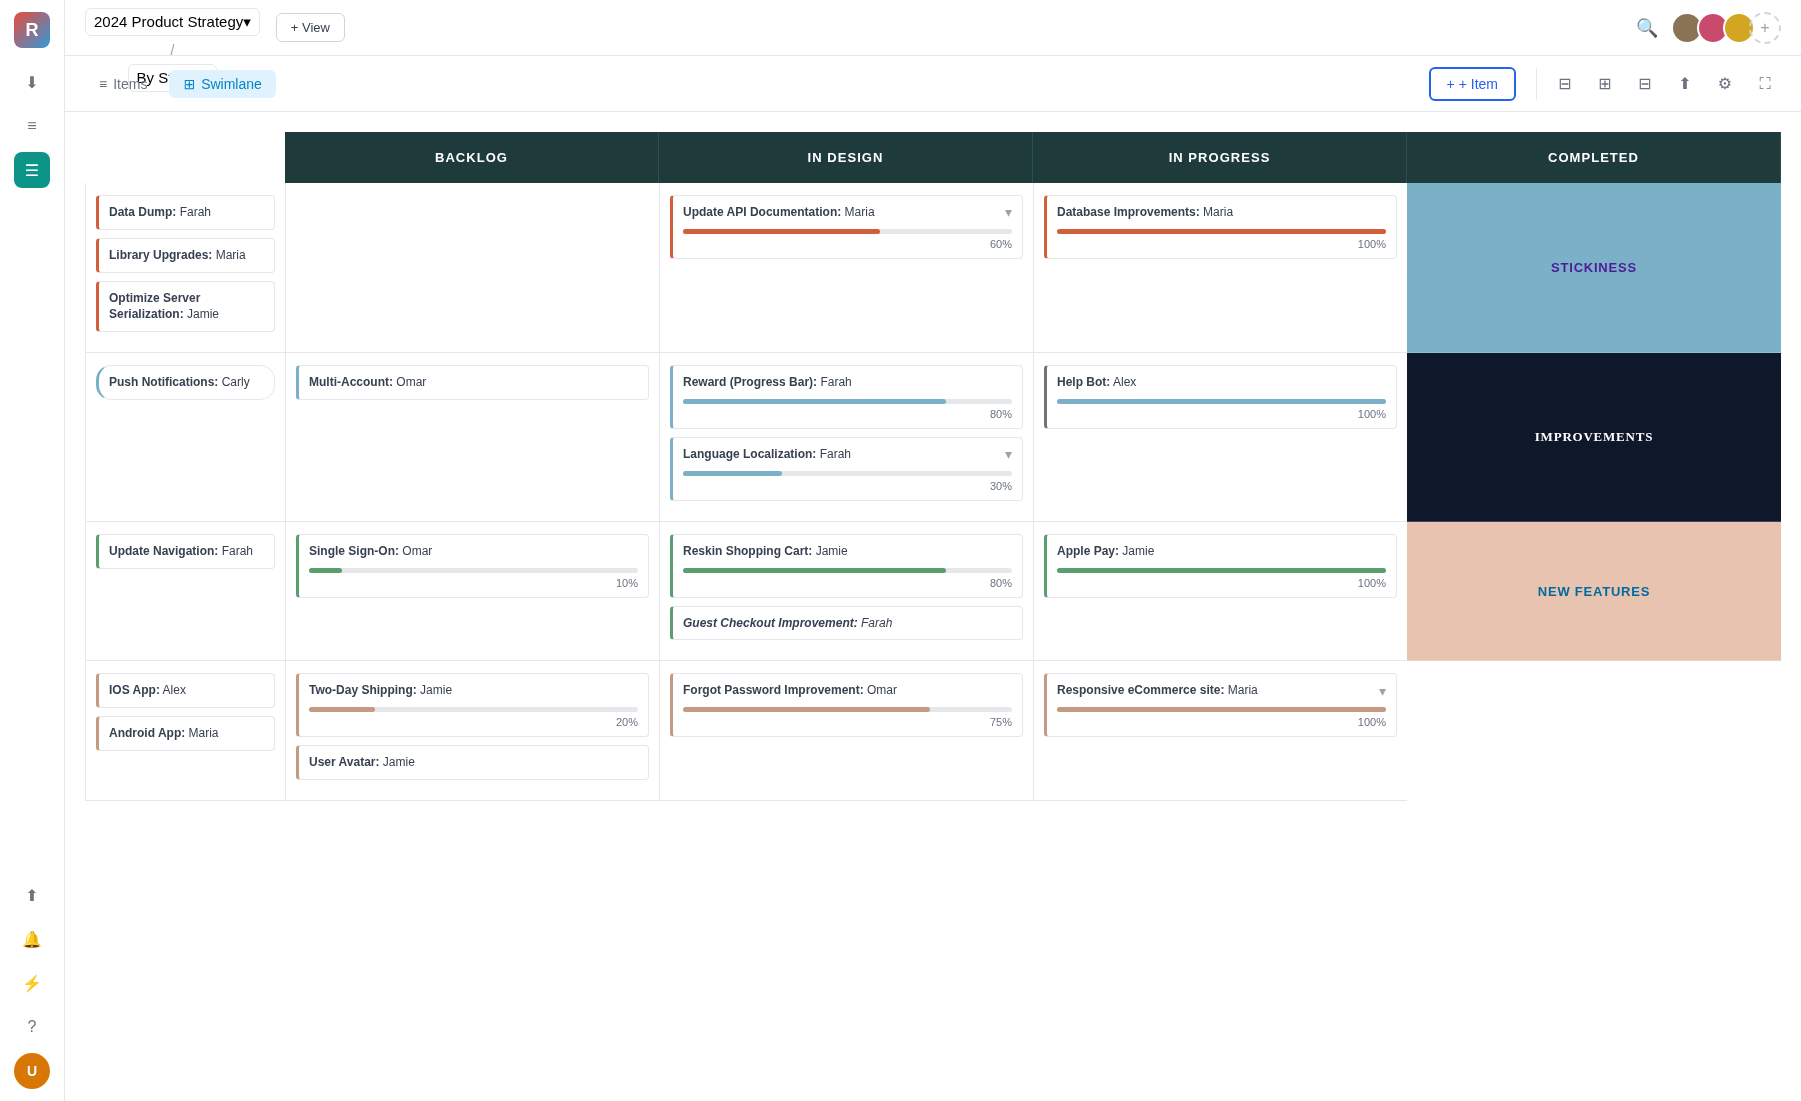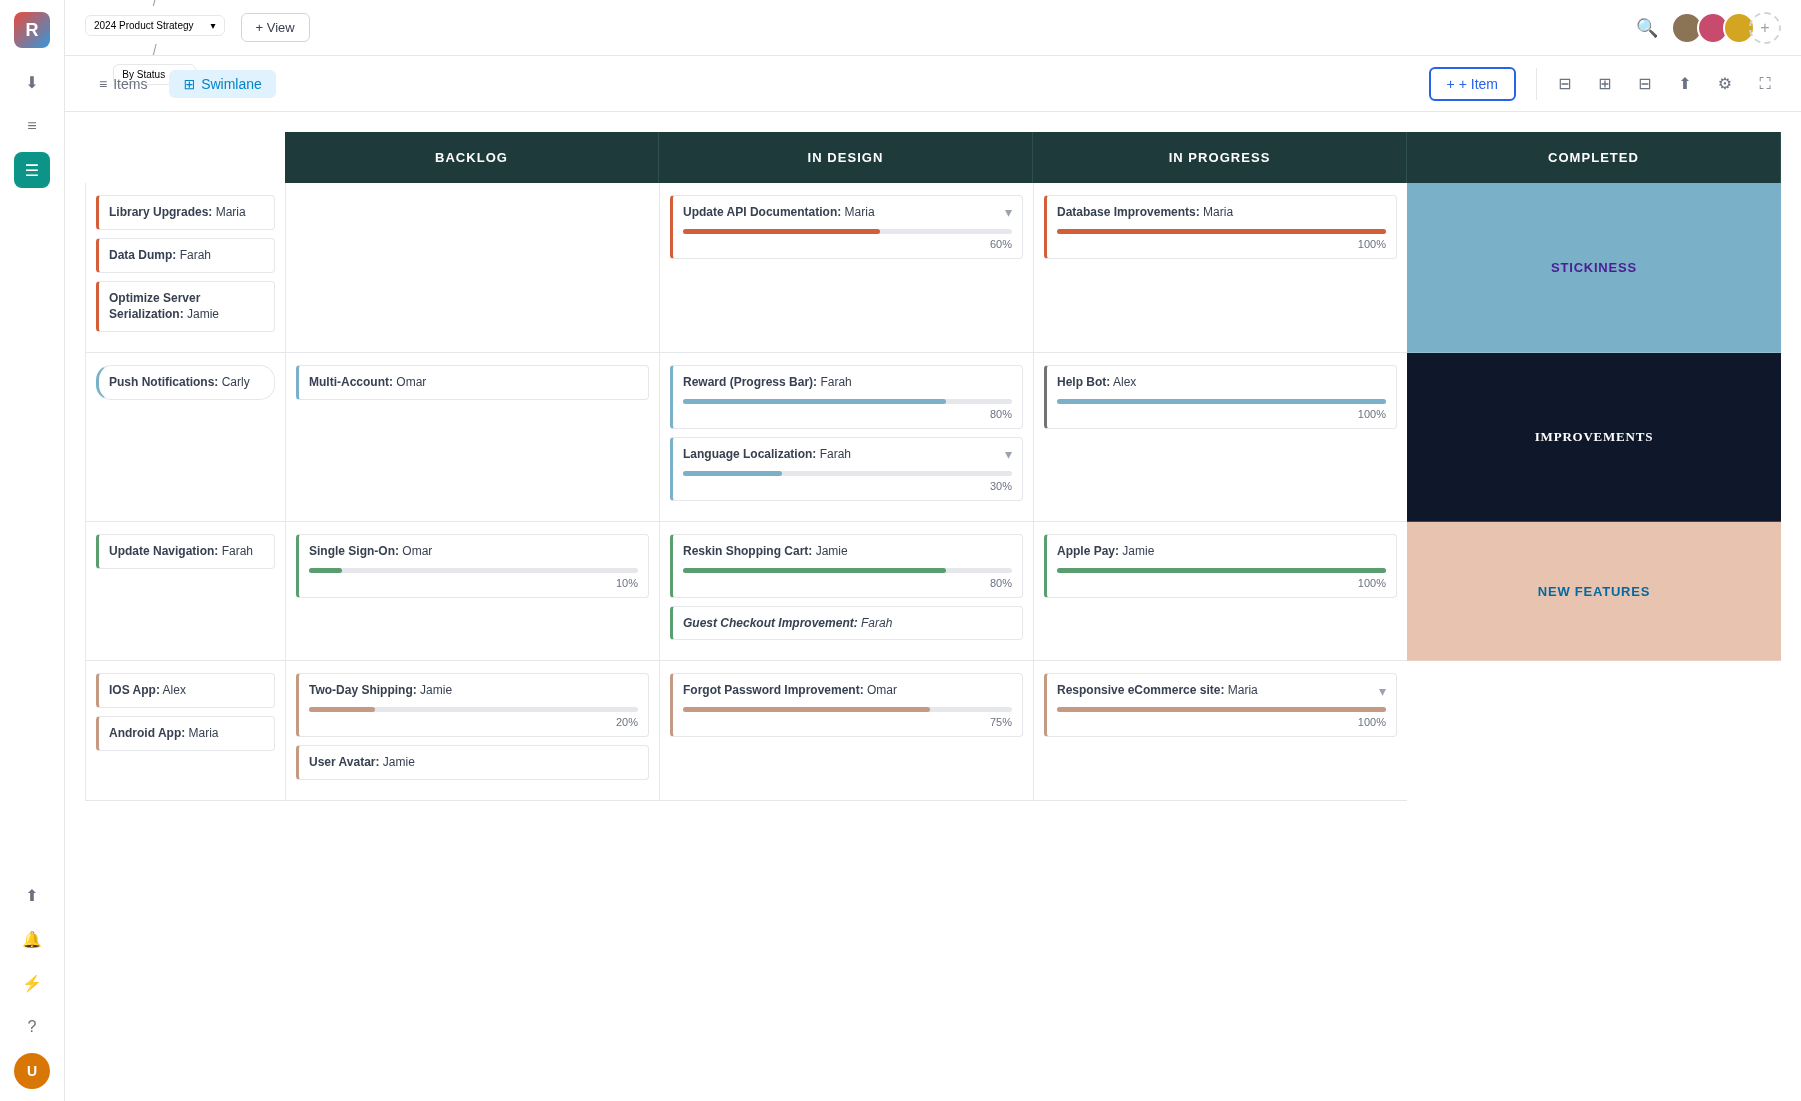--- a/index.html
+++ b/index.html
@@ -62,27 +62,27 @@
       gap: 8px;
       flex-shrink: 0;
     }
     .topnav-breadcrumb {
       display: flex; align-items: center; gap: 6px;
       font-size: 14px; color: #374151; font-weight: 500; flex-direction: column;
     }
     .topnav-breadcrumb .sep { color: #9ca3af; }
     .topnav-breadcrumb .link { color: #374151; cursor: pointer; }
     .breadcrumb-btn {
-      display: flex; align-items: flex-start; gap: 17px;
+      display: flex; align-items: flex-start; gap: 0;
       padding: 4px 8px;
       border: 1px solid #e5e7eb;
       border-radius: 6px;
       background: white;
       cursor: pointer;
-      font-size: 10px; font-weight: 500;
+      font-size: 15px; font-weight: 500;
     }
     .view-btn {
       margin-left: 8px;
       padding: 6px 14px;
       border: 1px solid #d1d5db;
       border-radius: 6px;
       background: white;
       cursor: pointer;
       font-size: 13px;
       color: #374151;
@@ -300,24 +300,24 @@
       <div class="board-grid">
 
         <div class="col-header-spacer"></div>
         <div class="col-header">BACKLOG</div>
         <div class="col-header">IN DESIGN</div>
         <div class="col-header">IN PROGRESS</div>
         <div class="col-header">COMPLETED</div>
 
         <div class="cell">
           <div class="card" style="border-left: 3px solid #d35f3a;">
+            <div class="card-title"><strong>Data Dump:</strong> Farah</div>
+          </div>
+          <div class="card" style="border-left: 3px solid #d35f3a;">
             <div class="card-title"><strong>Library Upgrades:</strong> Maria</div>
-          </div>
-          <div class="card" style="border-left: 3px solid #d35f3a;">
-            <div class="card-title"><strong>Data Dump:</strong> Farah</div>
           </div>
           <div class="card" style="border-left: 3px solid #d35f3a;">
             <div class="card-title"><strong>Optimize Server Serialization:</strong> Jamie</div>
           </div>
         </div>
         <div class="cell"></div>
         <div class="cell">
           <div class="card" style="border-left: 3px solid #d35f3a;">
             <div class="card-row">
               <div class="card-title"><strong>Update API Documentation:</strong> Maria</div>

